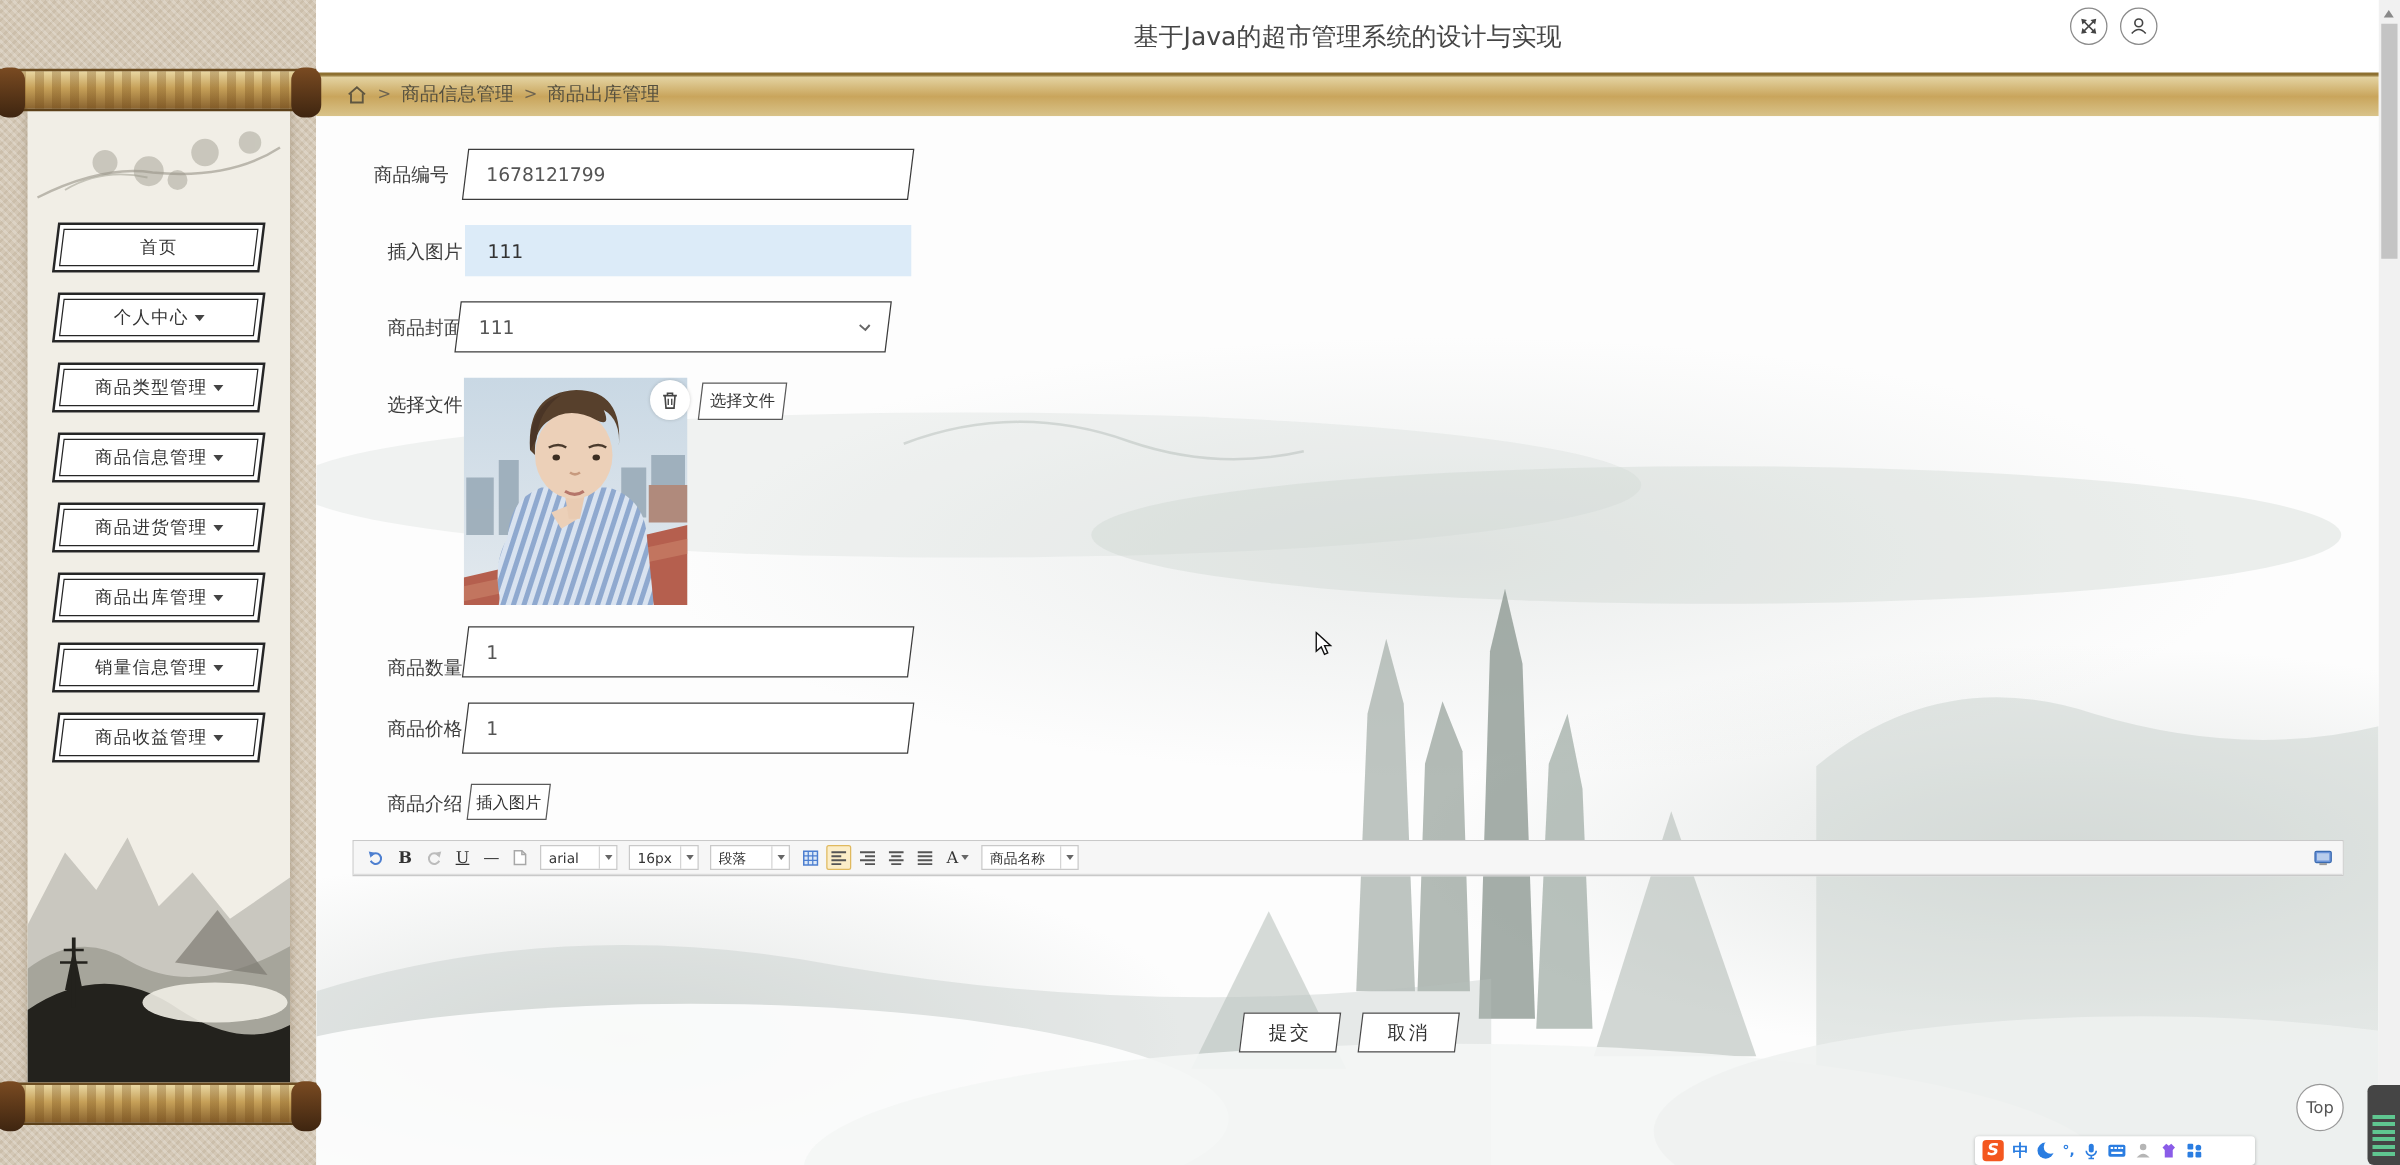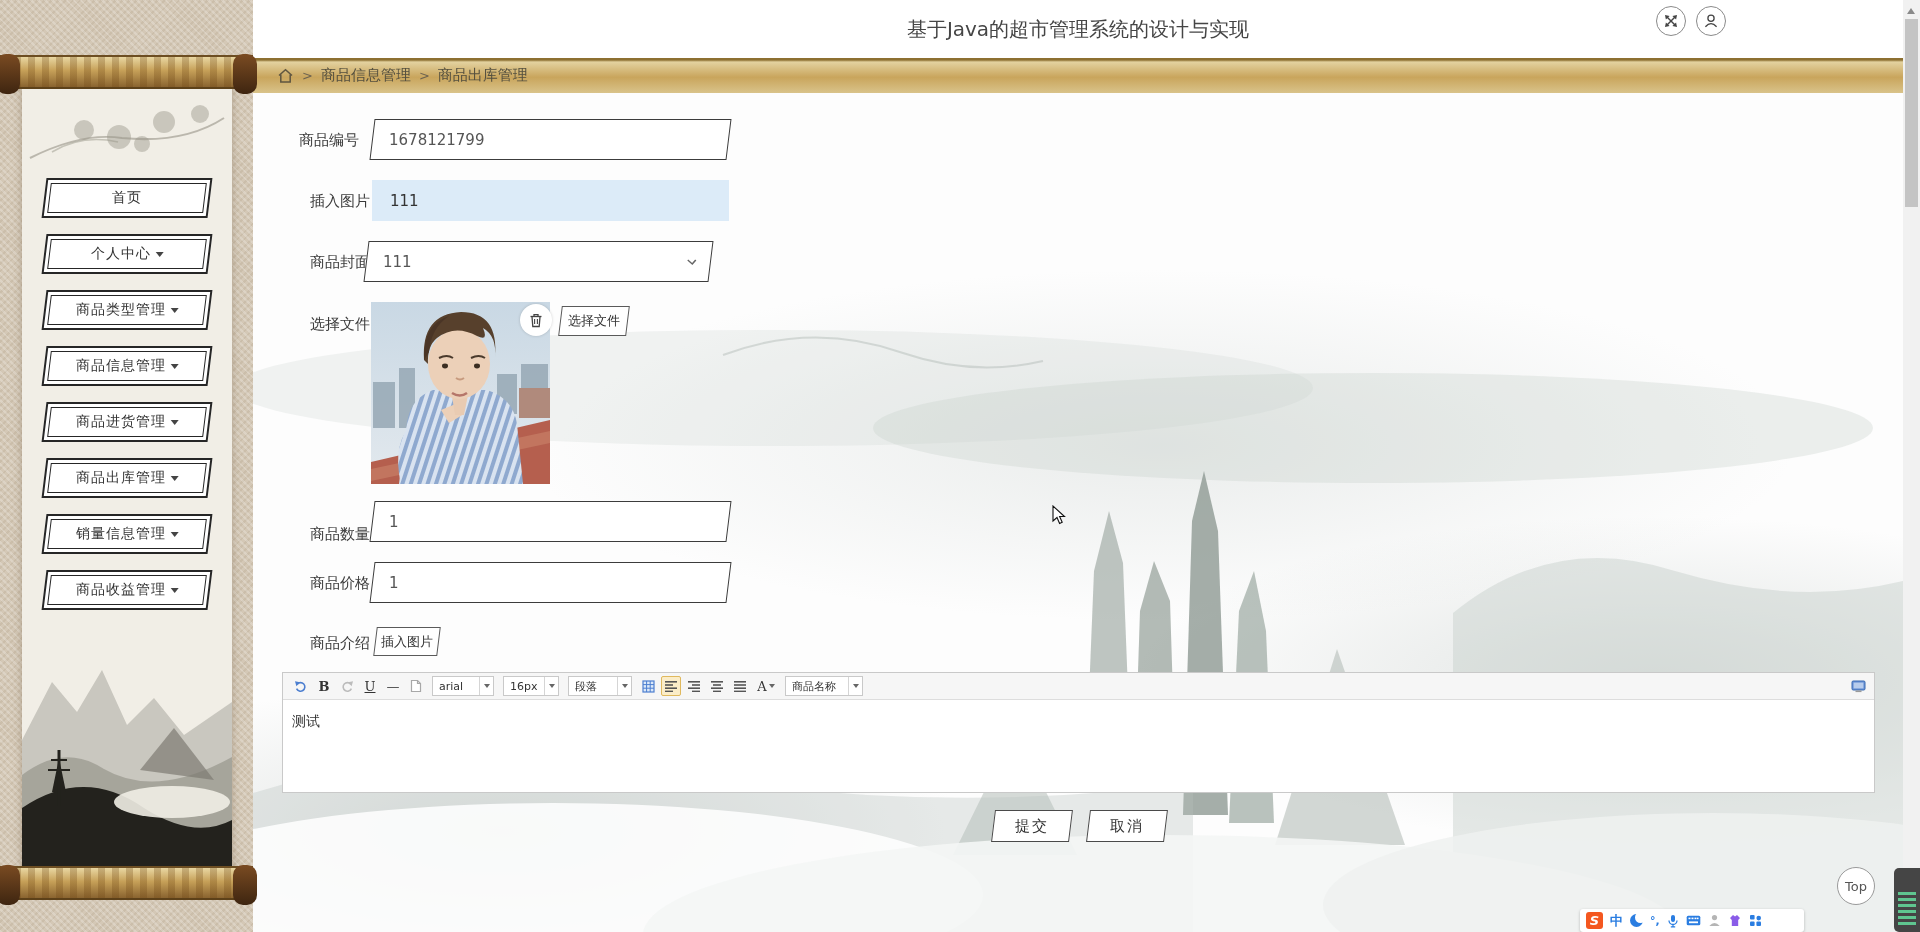--- a/index.html
+++ b/index.html
@@ -450,21 +450,20 @@
               </span>
           </span>
           <span class="tbtn fullscr">
             <svg width="15" height="13" viewBox="0 0 15 13">
               <rect x="1" y="1" width="13" height="9" rx="1.2" fill="#6a93d8" stroke="#3b6bb0" stroke-width="1"></rect>
               <rect x="2.6" y="2.6" width="9.8" height="5.8" fill="#b8cdec"></rect>
               <rect x="4.5" y="10.5" width="6" height="1.6" fill="#9a9a9a"></rect>
             </svg>
           </span>
         </div>
-        <div class="econtent" contenteditable="true" style="">测试</div>
       </div>
 
       <div class="formbtn" style="left:740px; top:717px">
         <span class="t">提交</span>
       </div>
       <div class="formbtn" style="left:835px; top:717px">
         <span class="t">取消</span>
       </div>
     </div>
   </div>

